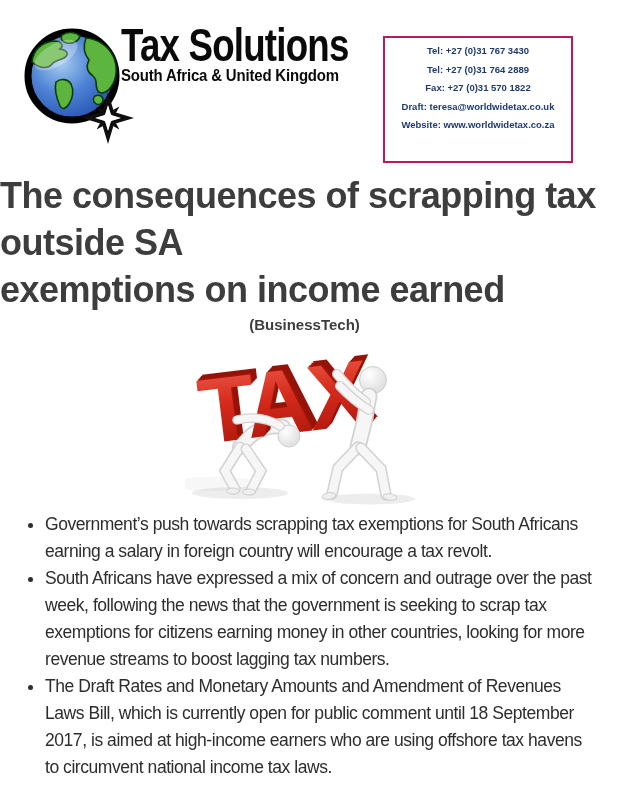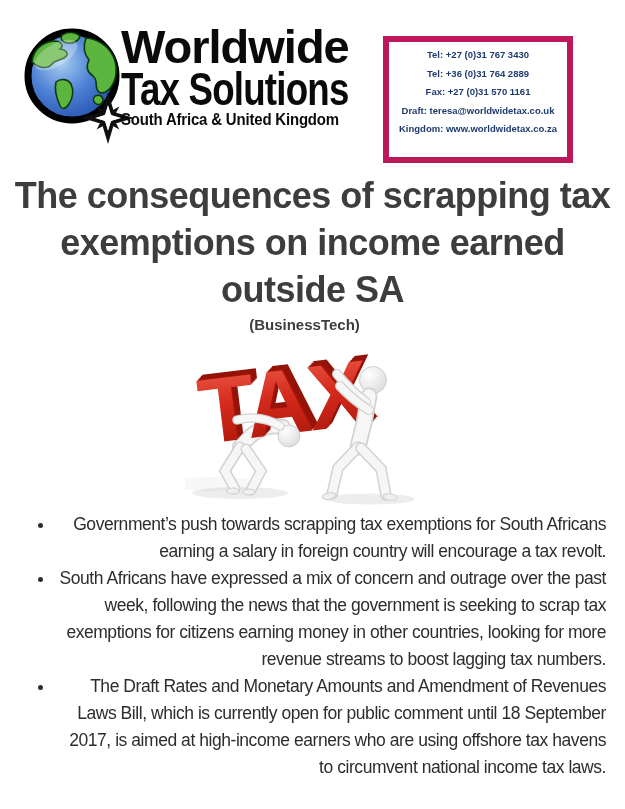--- a/index.html
+++ b/index.html
@@ -11,43 +11,43 @@
   
   .globe-svg { position:absolute; left:20px; top:22px; width:114px; height:124px; }
 
   .logo-text { position:absolute; left:121px; top:25px; color:#0a0a0a; font-weight:bold; white-space:nowrap; }
   .logo-line1 { font-size:47px; line-height:44px; letter-spacing:-1px; }
   .logo-line2 { font-size:47px; line-height:39px; letter-spacing:-1px; transform:scaleX(0.78); transform-origin:left center; }
   .logo-tagline { font-size:17px; line-height:20px; margin-top:2px; letter-spacing:-0.2px; transform:scaleX(0.88); transform-origin:left top; }
 
   .contact-box {
     position:absolute; left:383px; top:36px; width:190px; height:127px;
-    border:6px solid #be185d; box-sizing:border-box;
+    border:2px solid #be185d; box-sizing:border-box;
     display:flex; flex-direction:column; align-items:center;
     padding-top:8px; gap:8.5px; background:#ffffff;
   }
   .contact-line { font-size:9.5px; font-weight:bold; color:#1e3a6e; line-height:10px; white-space:nowrap; }
 
   
   .title {
-    position:absolute; top:172px; left:0; width:625px; text-align:center;
+    position:absolute; top:172px; left:0; width:625px; text-align:left;
     font-weight:bold; color:#3d3d3d; font-size:36px; line-height:47px; letter-spacing:-0.5px;
   }
   .title span { display:block; }
   .source {
     position:absolute; top:317px; left:0; width:609px; text-align:center;
     font-weight:bold; color:#3d3d3d; font-size:15px; line-height:16px;
   }
 
   
   .illustration { position:absolute; left:185px; top:352px; width:255px; height:156px; }
   .tax-text { font-family:"Liberation Sans", sans-serif; font-weight:bold; font-size:92px; letter-spacing:-3px; }
 
   
-  .bullets { position:absolute; left:30px; top:511px; width:576px;text-align:right; }
+  .bullets { position:absolute; left:20px; top:511px; width:576px; }
   .bullets ul { margin:0; padding-left:25px; }
   .bullets li {
     font-size:17.5px; line-height:27px; color:#2d2d2d; letter-spacing:-0.45px;
   }
 </style>
 </head>
 <body>
 
 <div class="page">
 
@@ -69,37 +69,36 @@
     </g>
     <ellipse cx="36" cy="33" rx="24" ry="11" fill="#ffffff" opacity="0.28" transform="rotate(-30 36 33)"></ellipse>
     <g transform="translate(88,96)">
       <polygon points="0,-26 6,-6 26,0 6,6 0,26 -6,6 -26,0 -6,-6" fill="#101010"></polygon>
       <polygon points="0,-26 6,-6 26,0 6,6 0,26 -6,6 -26,0 -6,-6" fill="#101010" transform="rotate(45) scale(0.62)"></polygon>
       <polygon points="0,-15 3.5,-3.5 15,0 3.5,3.5 0,15 -3.5,3.5 -15,0 -3.5,-3.5" fill="#ffffff" stroke="#000" stroke-width="1"></polygon>
     </g>
   </svg>
 
   <div class="logo-text">
-    <div class="logo-line1">Worldwide</div>
     <div class="logo-line2">Tax Solutions</div>
     <div class="logo-tagline">South Africa &amp; United Kingdom</div>
   </div>
 
   <div class="contact-box">
     <div class="contact-line">Tel: +27 (0)31 767 3430</div>
-    <div class="contact-line">Tel: +36 (0)31 764 2889</div>
-    <div class="contact-line">Fax: +27 (0)31 570 1161</div>
+    <div class="contact-line">Tel: +27 (0)31 764 2889</div>
+    <div class="contact-line">Fax: +27 (0)31 570 1822</div>
     <div class="contact-line">Draft: teresa@worldwidetax.co.uk</div>
-    <div class="contact-line">Kingdom: www.worldwidetax.co.za</div>
+    <div class="contact-line">Website: www.worldwidetax.co.za</div>
   </div>
 
   <h1 class="title" style="margin:0;">
     <span>The consequences of scrapping tax</span>
+    <span>outside SA</span>
     <span>exemptions on income earned</span>
-    <span>outside SA</span>
   </h1>
   <div class="source">(BusinessTech)</div>
 
   <svg class="illustration" viewBox="0 0 255 156" aria-hidden="true">
     <defs>
       <linearGradient id="taxface" x1="0" y1="0" x2="0" y2="1">
         <stop offset="0" stop-color="#f0604e"></stop>
         <stop offset="0.45" stop-color="#d42a1c"></stop>
         <stop offset="1" stop-color="#a51408"></stop>
       </linearGradient>

